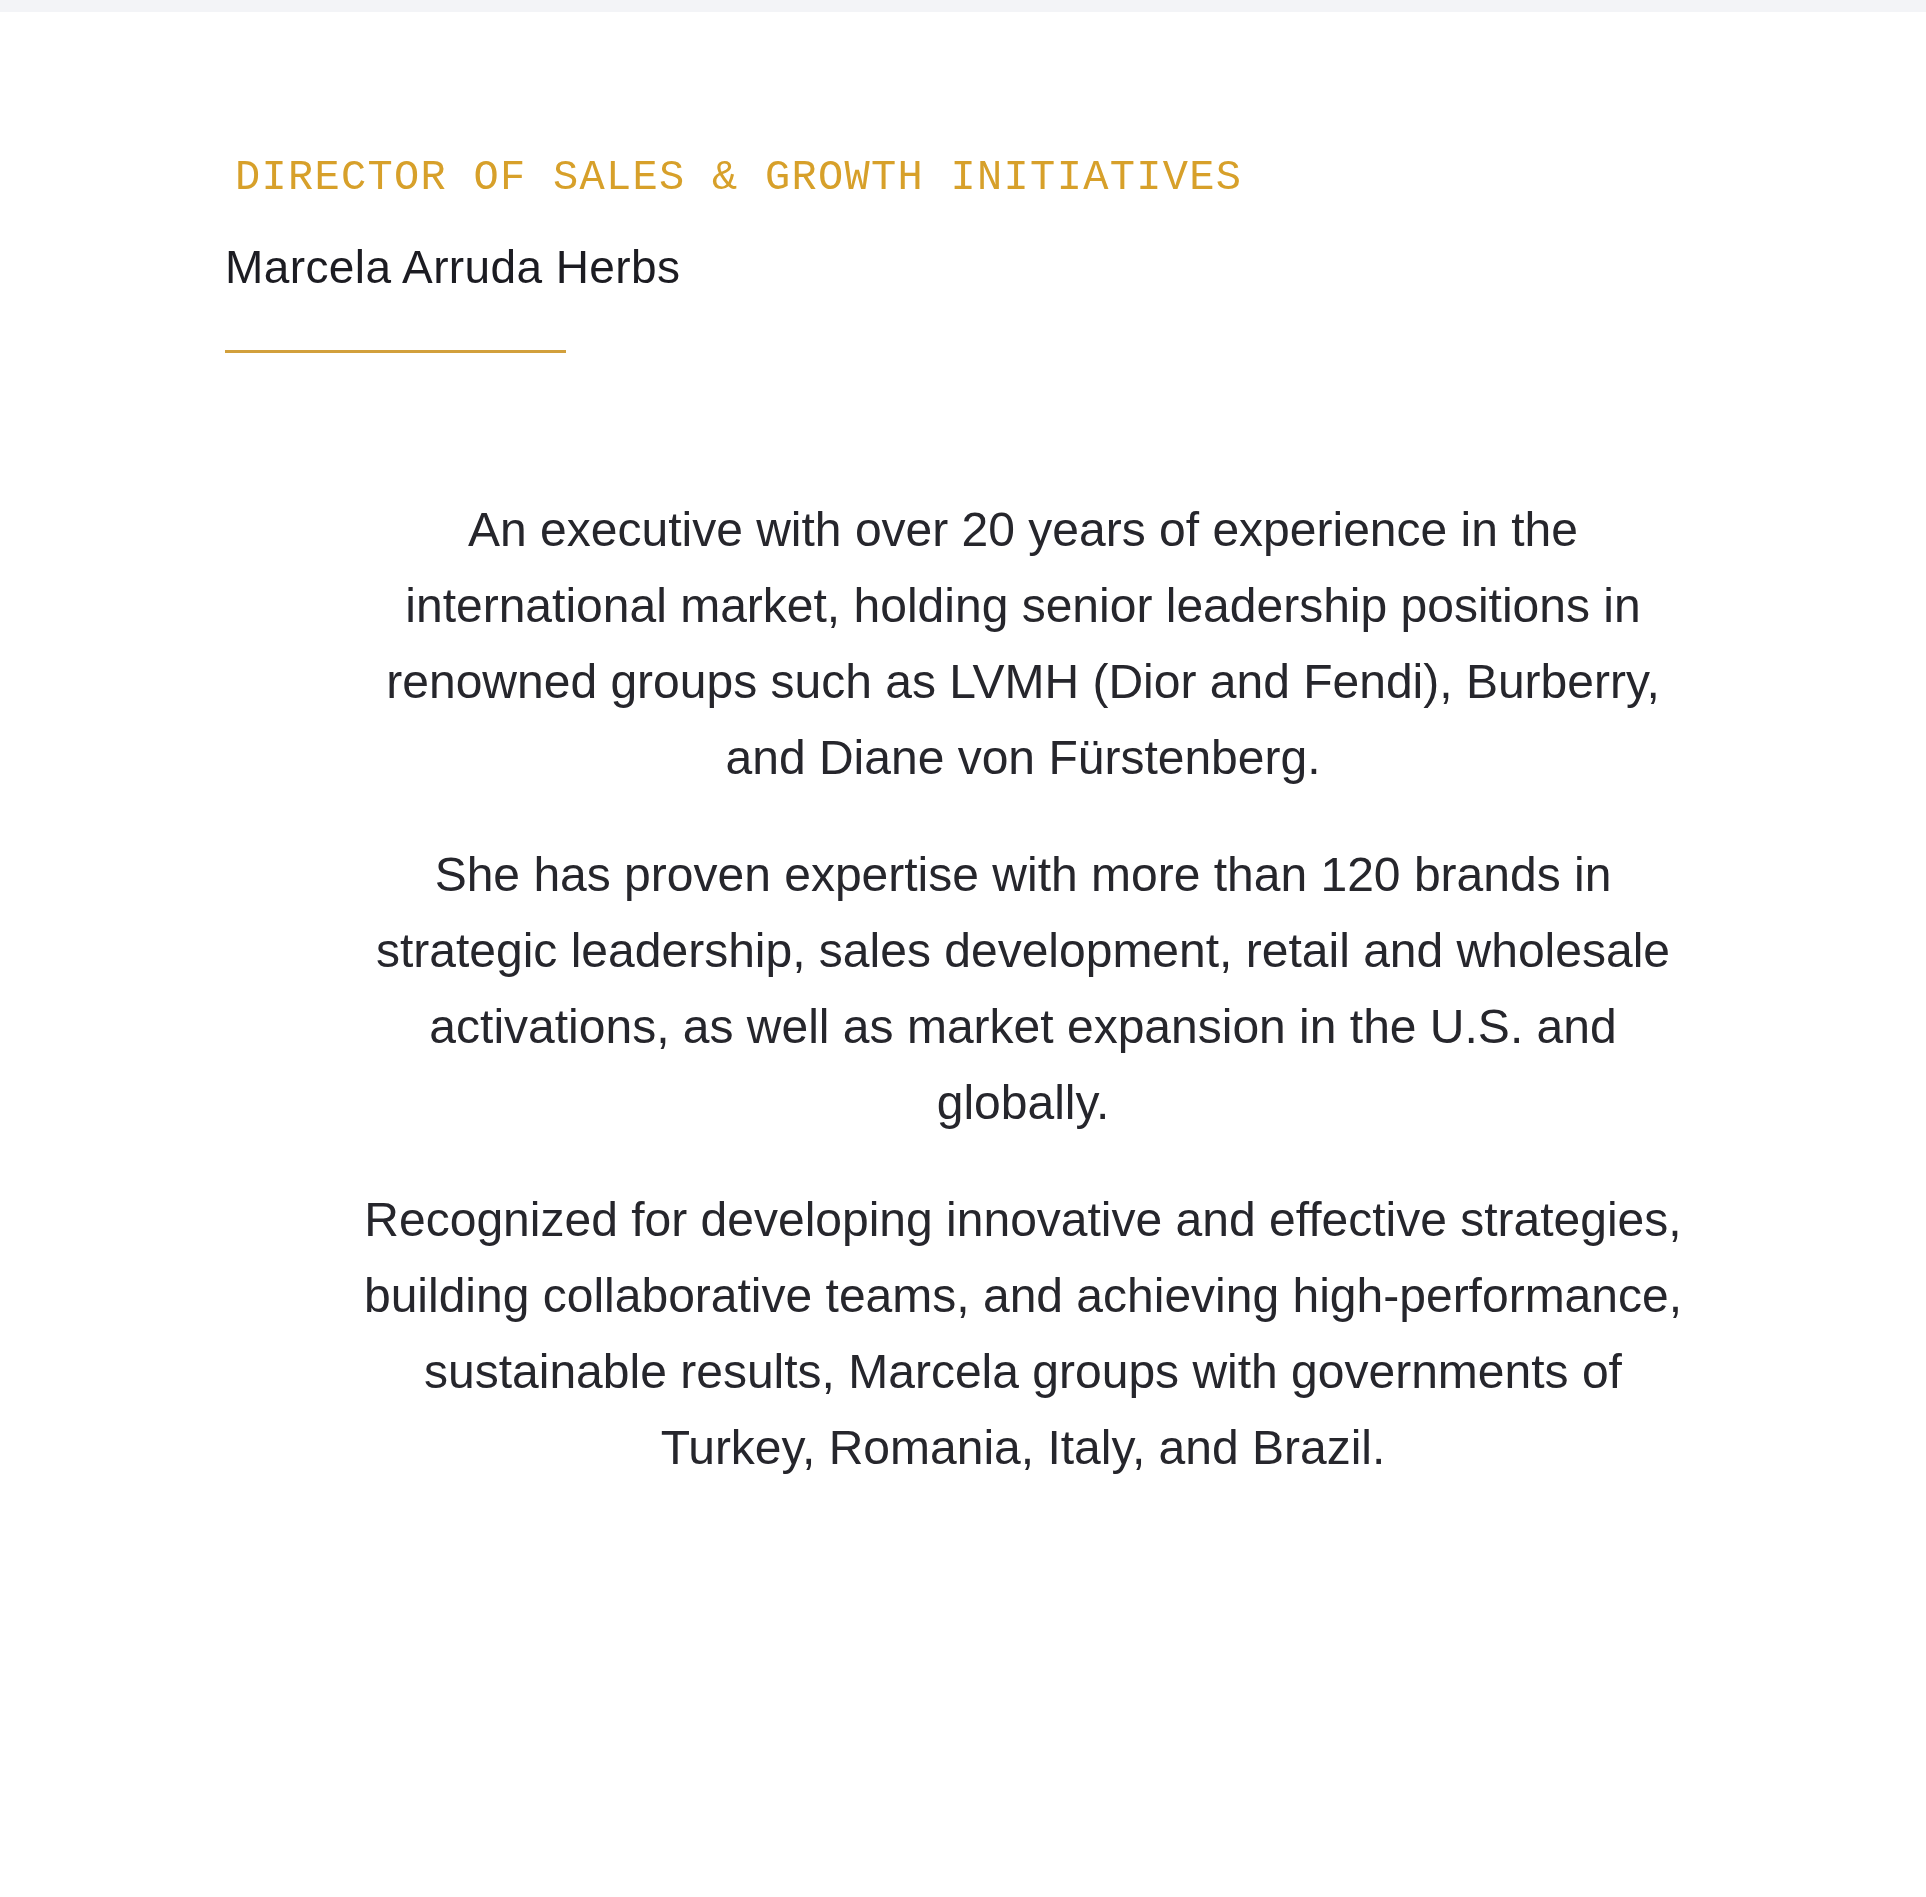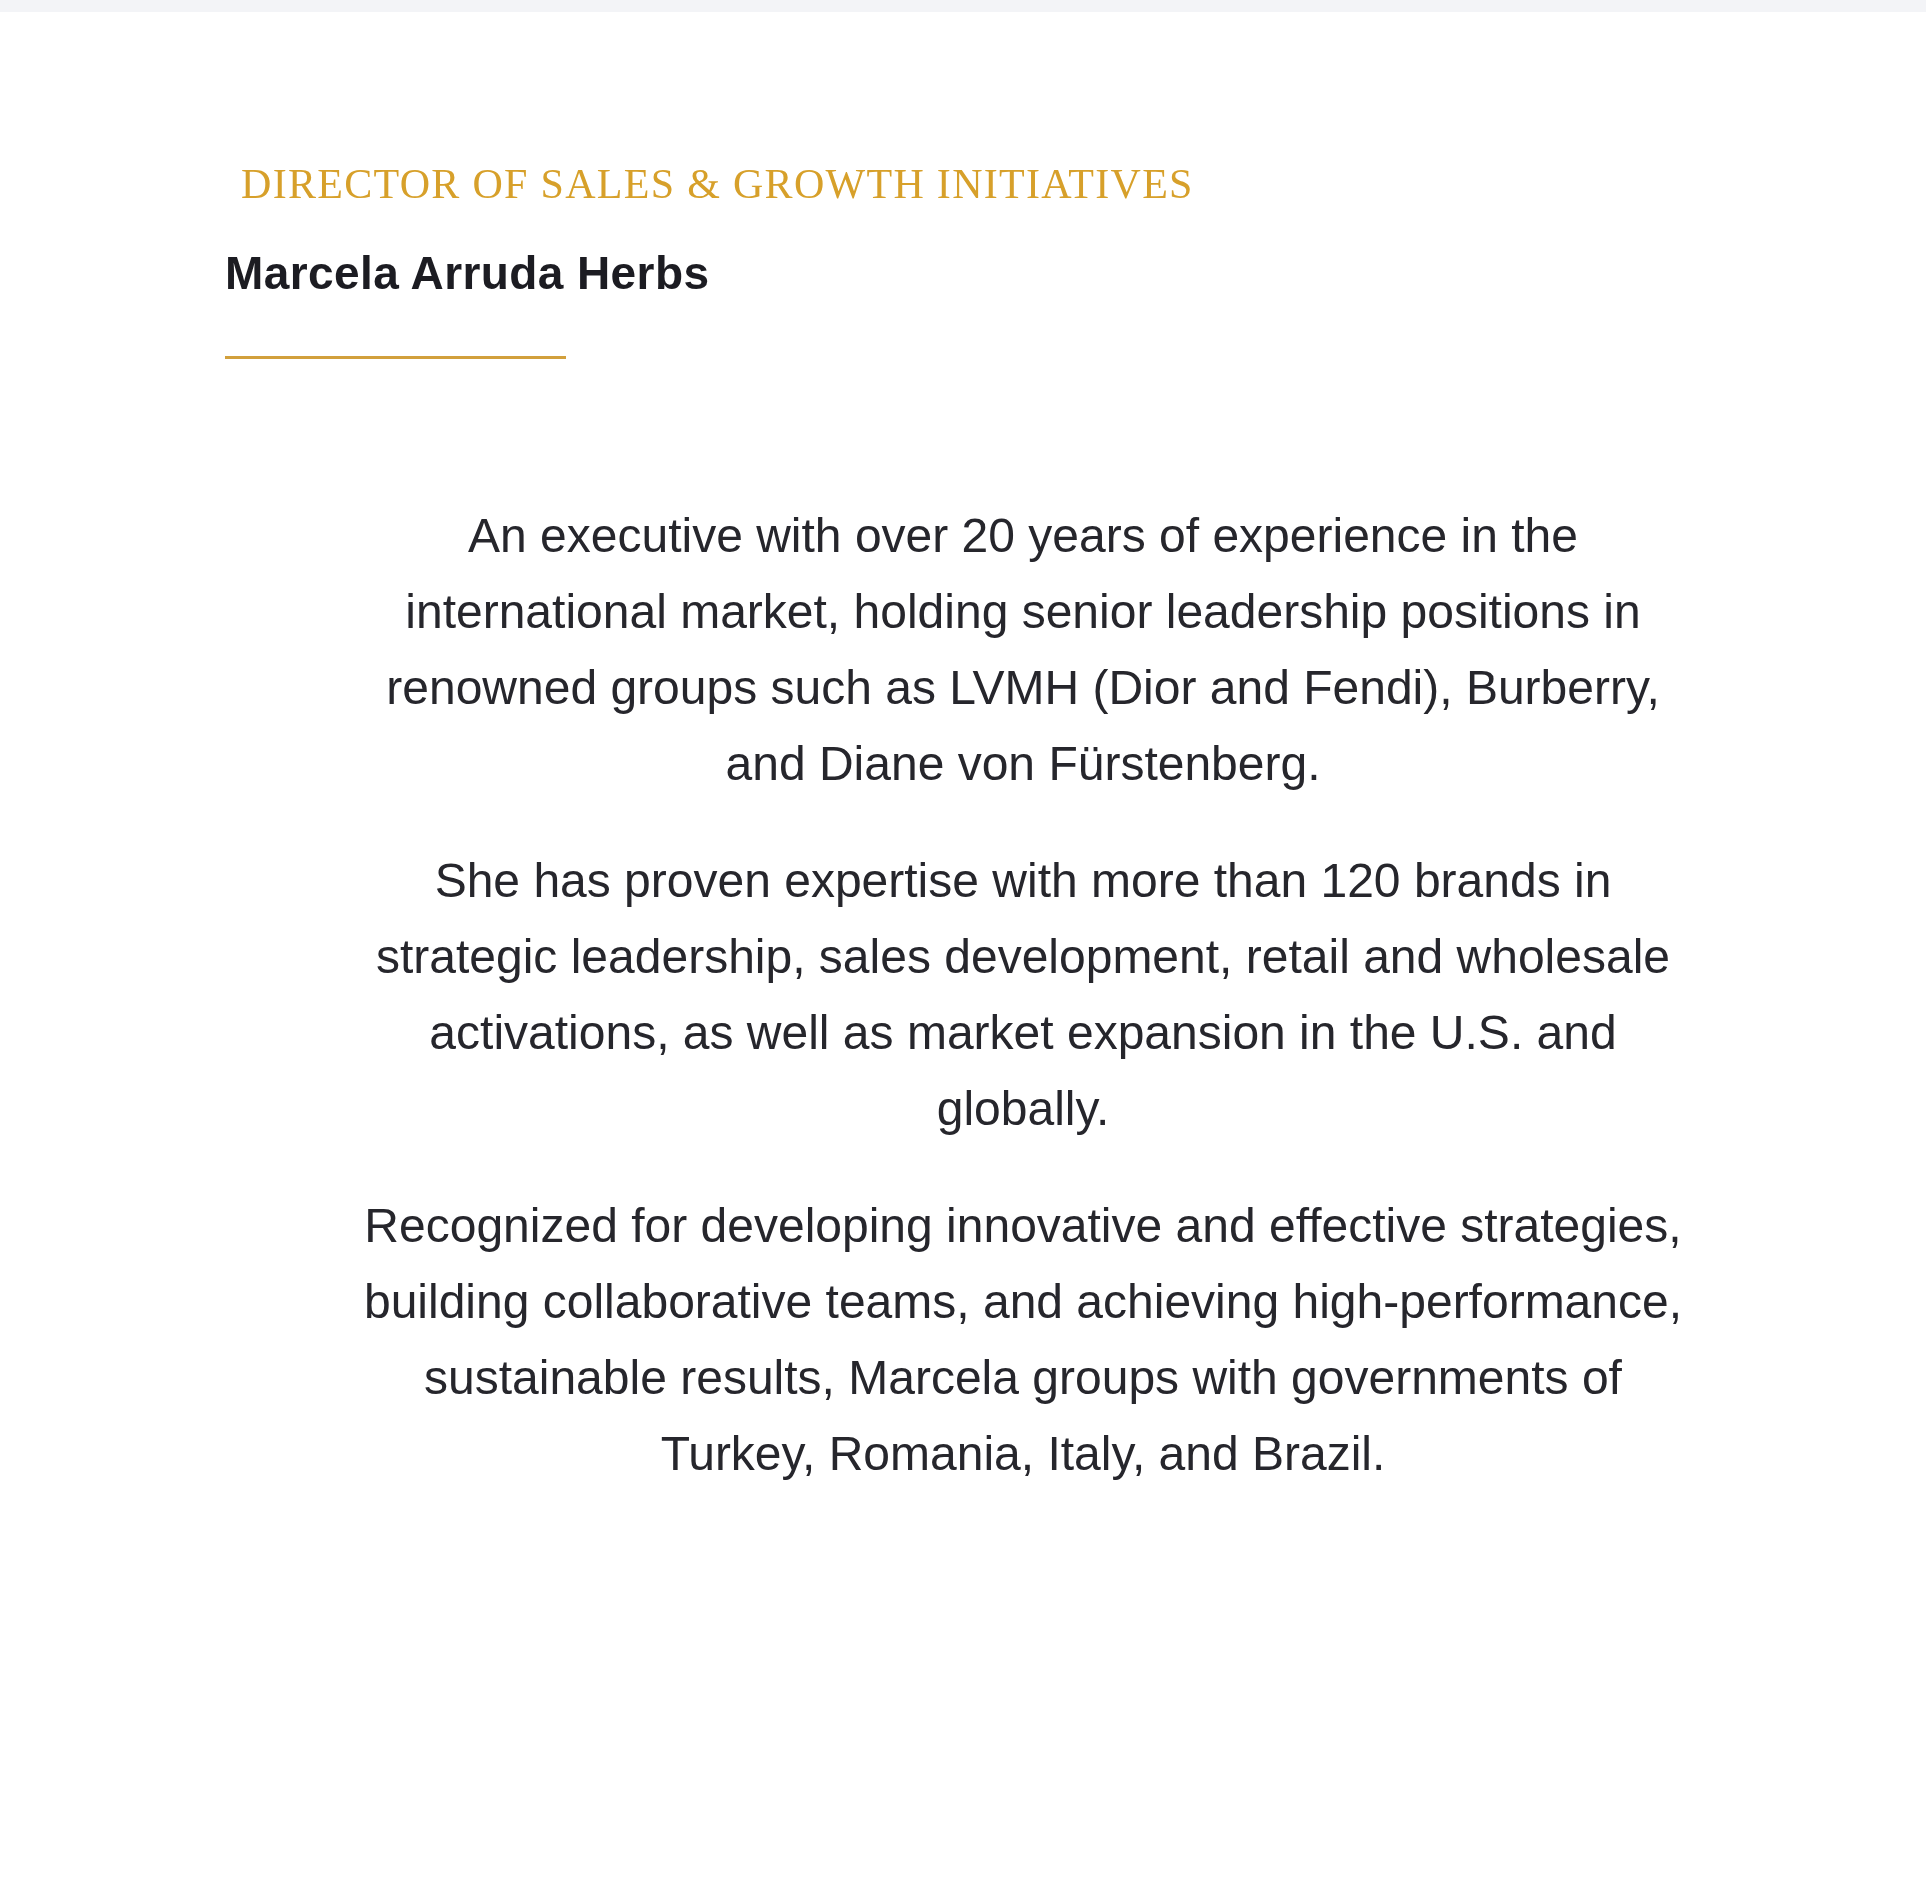--- a/index.html
+++ b/index.html
@@ -16,31 +16,31 @@
   }
   .top-strip {
     width: 100%;
     height: 11.5px;
     background: #f3f4f7;
   }
   .content {
     padding: 132px 106px 0 225px;
   }
   .eyebrow {
-    font-family: Liberation Serif, serif;
+    font-family: Liberation Mono, monospace;
     font-weight: 400;
     font-size: 42px;
     line-height: 1.15;
     letter-spacing: 1.3px;
     color: #d7a02a;
-    margin: 16px;
+    margin: 10px;
   }
   .name {
     font-family: "Liberation Sans", sans-serif;
-    font-weight: 700;
+    font-weight: 400;
     font-size: 46px;
     line-height: 53px;
     letter-spacing: 0.4px;
     color: #1c1c22;
     margin: 39px 0 0 0;
   }
   .divider {
     display: block;
     width: 341px;
     height: 3.5px;

